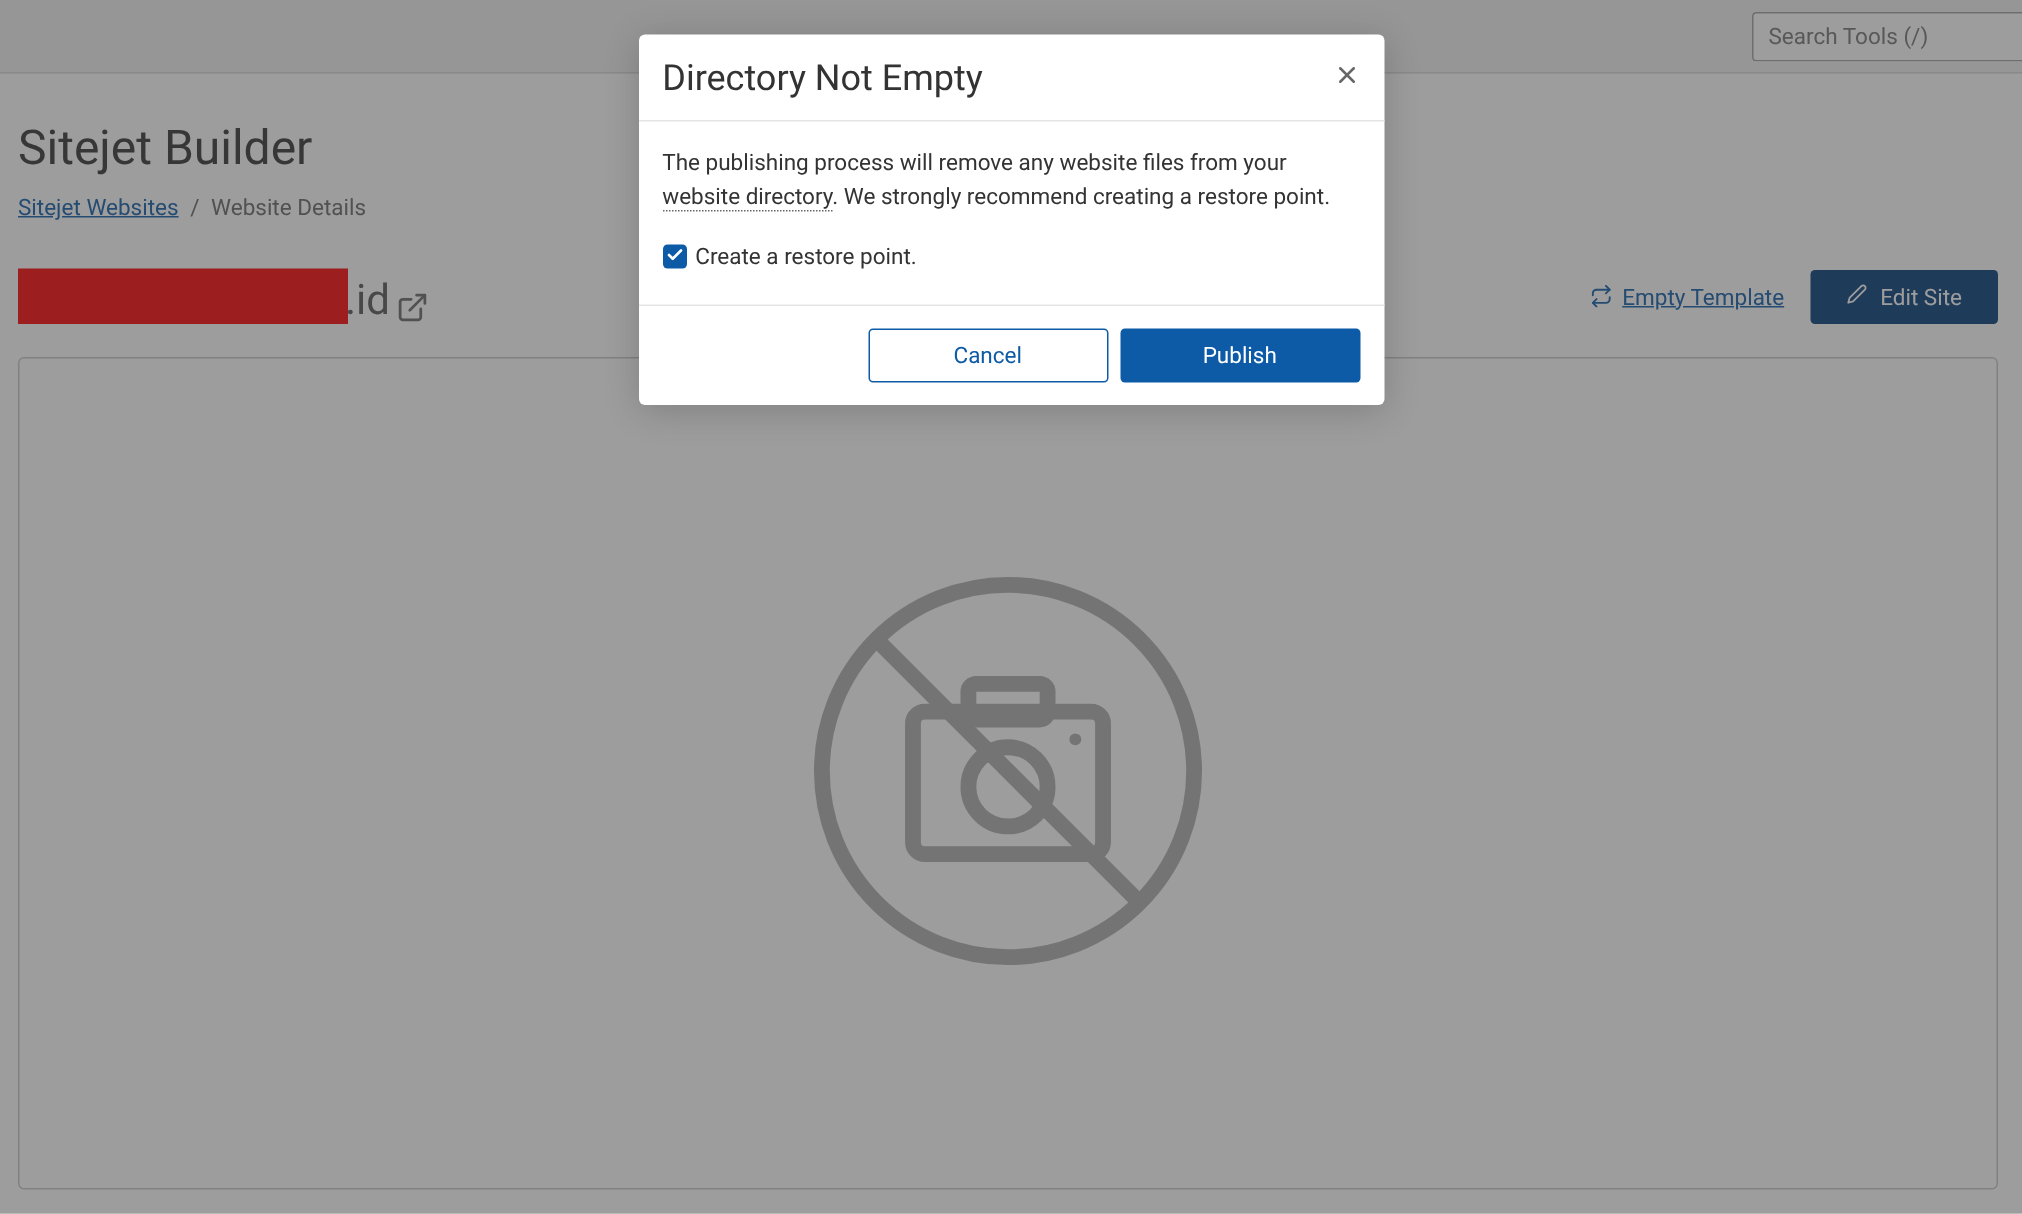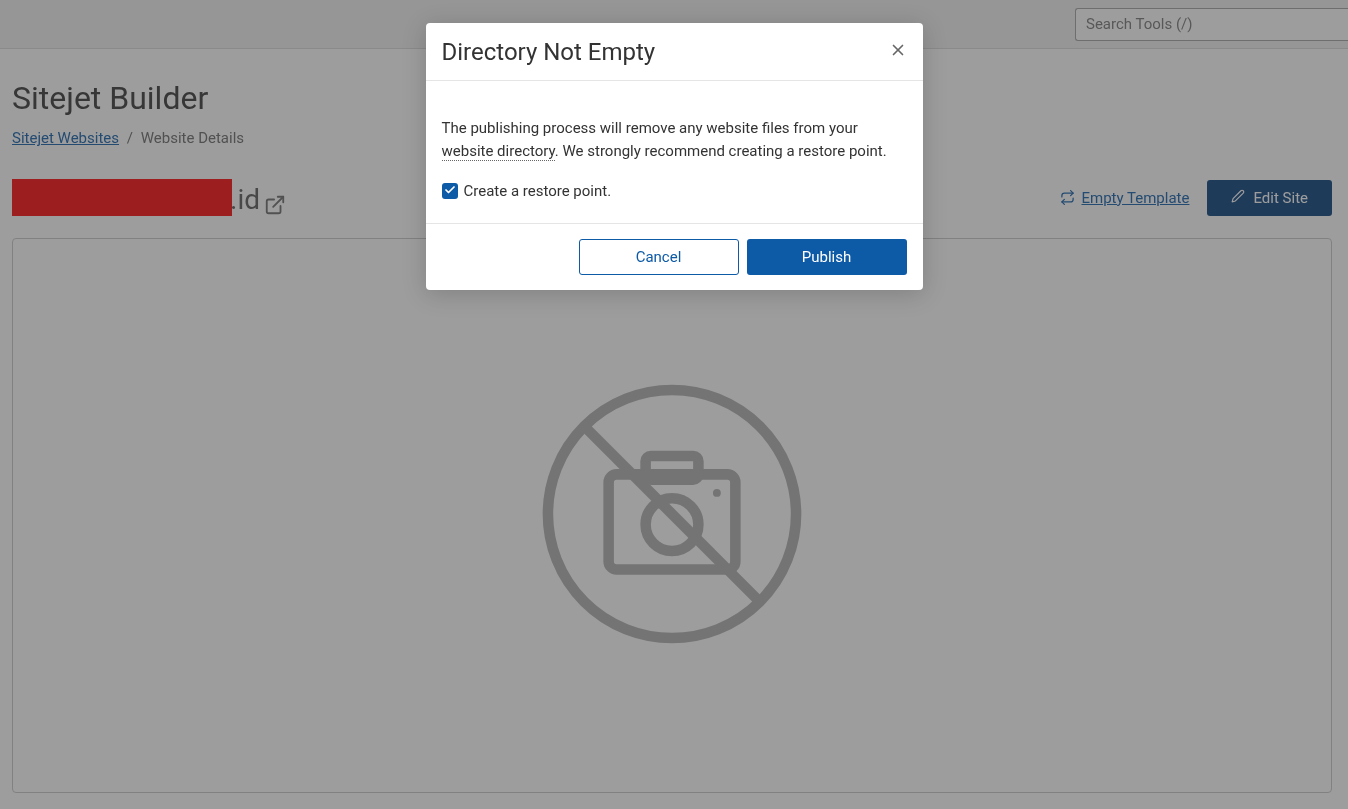--- a/index.html
+++ b/index.html
@@ -18,21 +18,21 @@
     .top-bar {
       height: 49px;
       background: #f0f0f0;
       border-bottom: 1px solid #d8d8d8;
       display: flex;
       justify-content: flex-end;
       align-items: center;
       padding: 0 0 0 12px;
     }
     .search-tools {
-      width: 273px;
+      width: 180px;
       height: 33px;
       border: 1px solid #a0a0a0;
       border-right: none;
       border-radius: 3px 0 0 3px;
       padding: 0 10px;
       font-size: 15px;
       color: #5b5b5b;
       background: #fff;
       outline: none;
     }
@@ -163,21 +163,20 @@
       display: flex;
     }
     .modal-body {
       padding: 16px 16px 20px 16px;
       font-size: 15px;
       color: #333;
       line-height: 1.55;
     }
     .modal-body p {
       margin-bottom: 16px;
-      margin-top: 20px;
     }
     .underlined-term {
       border-bottom: 1px dotted #666;
     }
     .checkbox-row {
       display: flex;
       align-items: center;
       gap: 6px;
     }
     .checkbox {

